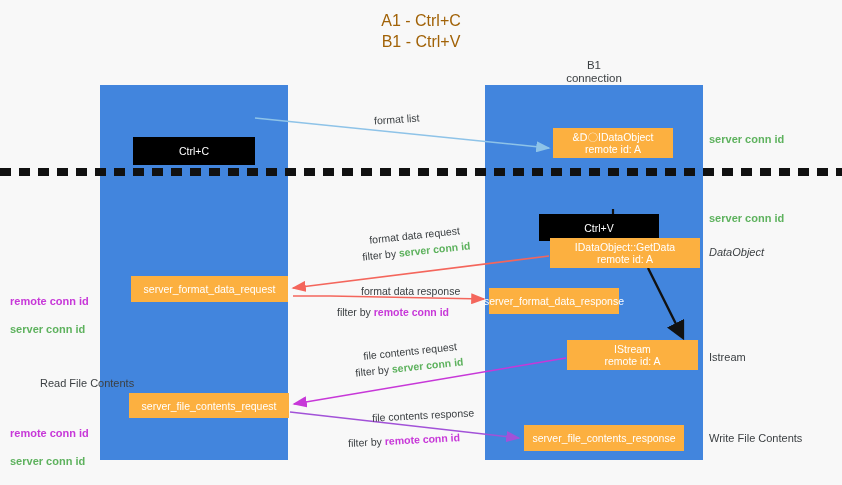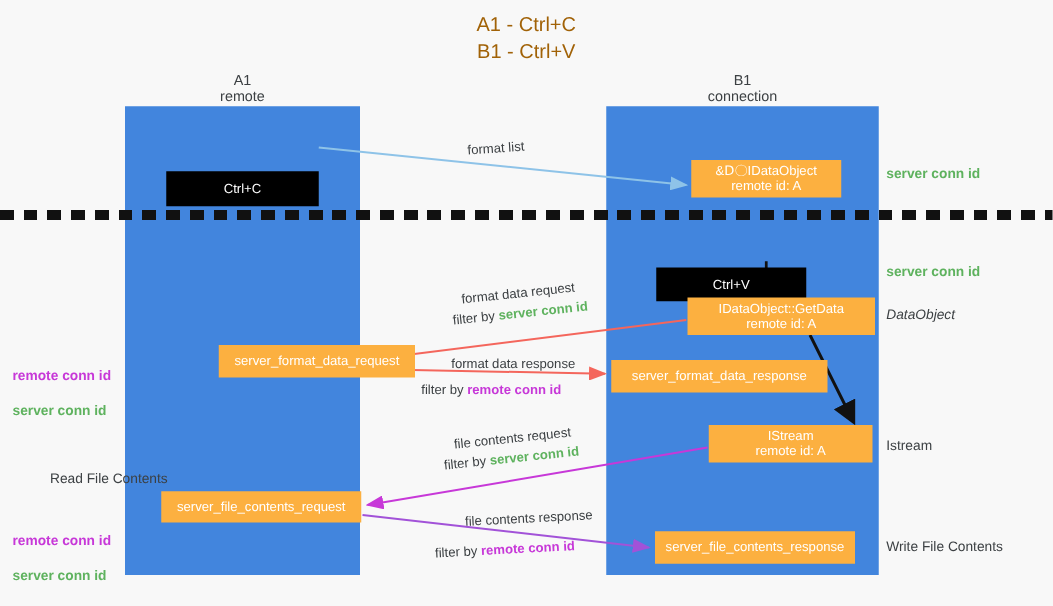--- a/index.html
+++ b/index.html
@@ -46,24 +46,24 @@
     position: absolute; display: flex; flex-direction: column;
     align-items: center; justify-content: center;
     font-size: 10.5px; line-height: 12px; color: #ffffff;
     text-align: center; white-space: pre-line; padding: 2px 4px;
   }
   .node.green  { background: #000000; margin-top: 32px; }
   .node.orange { background: #fbb040; background: #fcb040; }
 
   #node-ctrl-c      { left: 133px; top: 105px; width: 122px; height: 28px; }
   #node-idataobject { left: 553px; top: 128px; width: 120px; height: 30px; }
-  #node-ctrl-v      { left: 525px; top: 182px; width: 120px; height: 27px; }
+  #node-ctrl-v      { left: 539px; top: 182px; width: 120px; height: 27px; }
   #node-getdata     { left: 550px; top: 238px; width: 150px; height: 30px; }
-  #node-fmt-req     { left: 131px; top: 276px; width: 157px; height: 26px; margin-left: 44px; }
-  #node-fmt-resp    { left: 489px; top: 288px; width: 173px; height: 26px; }
+  #node-fmt-req     { left: 131px; top: 276px; width: 157px; height: 26px; }
+  #node-fmt-resp    { left: 489px; top: 288px; width: 130px; height: 26px; }
   #node-istream     { left: 567px; top: 340px; width: 131px; height: 30px; }
   #node-file-req    { left: 129px; top: 393px; width: 160px; height: 25px; }
   #node-file-resp   { left: 524px; top: 425px; width: 160px; height: 26px; }
 
   
   .anno {
     position: absolute; font-size: 11px; line-height: 14px;
     white-space: pre-line;
   }
   .anno.green  { color: #5eb25e; font-weight: bold; }
@@ -109,22 +109,20 @@
   svg#edges { position: absolute; left: 0; top: 0; width: 842px; height: 485px; }
 </style>
 </head>
 <body>
 
 <div id="stage">
 
   <div class="title">A1 - Ctrl+C
 B1 - Ctrl+V</div>
 
-  <div class="lane-head" id="lane-head-a1">A1
-remote</div>
   <div class="lane-head" id="lane-head-b1">B1
 connection</div>
 
   <div class="lane" id="lane-a1"></div>
   <div class="lane" id="lane-b1"></div>
 
   <svg id="edges" viewBox="0 0 842 485" xmlns="http://www.w3.org/2000/svg">
     <defs>
       <marker id="ah-blue" markerWidth="9" markerHeight="7" refX="8" refY="3.5" orient="auto">
         <path d="M0,0 L9,3.5 L0,7 z" fill="#8ec3e8"></path>

